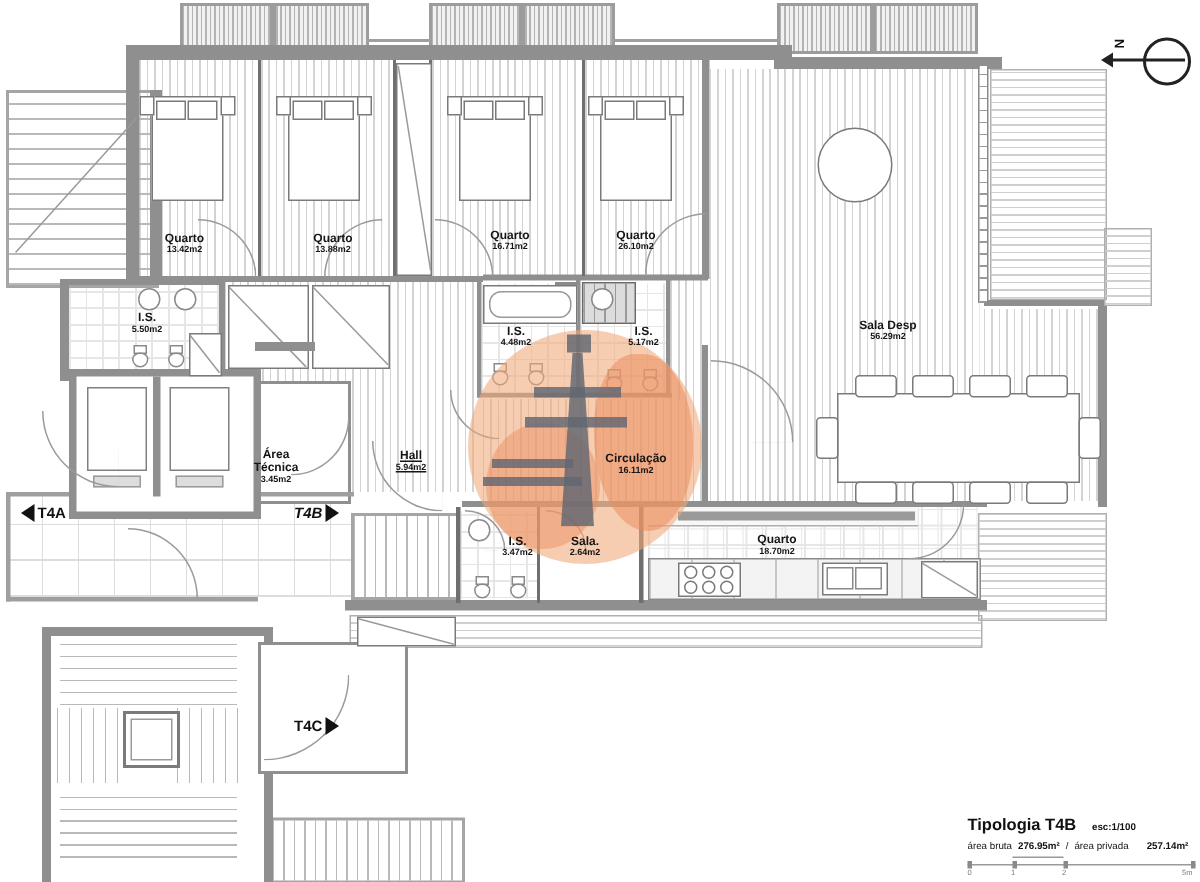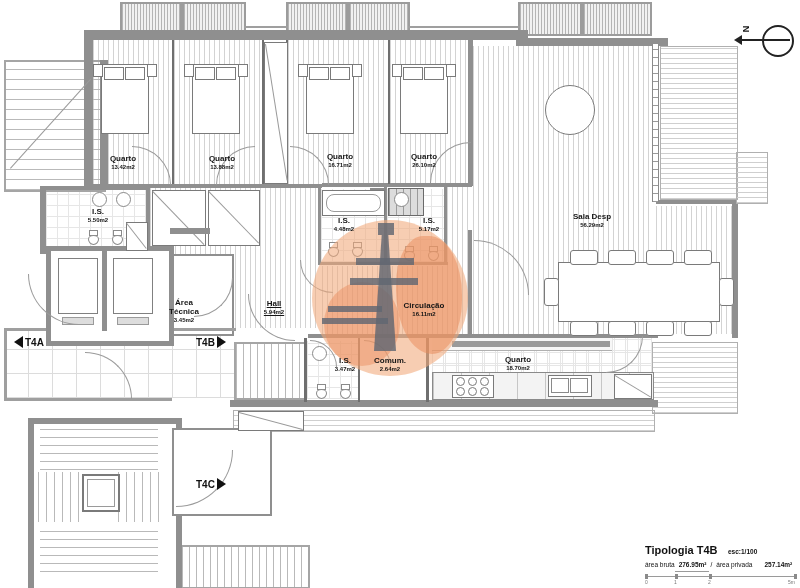--- a/index.html
+++ b/index.html
@@ -309,33 +309,33 @@
   </div>
   <div class="room-label" style="left:424px;top:302px;">
     <span class="rname">Circulação</span>
     <span class="rarea">16.11m2</span>
   </div>
   <div class="room-label" style="left:345px;top:357px;">
     <span class="rname">I.S.</span>
     <span class="rarea">3.47m2</span>
   </div>
   <div class="room-label" style="left:390px;top:357px;">
-    <span class="rname">Comum.</span>
+    <span class="rname">Sala.</span>
     <span class="rarea">2.64m2</span>
   </div>
   <div class="room-label" style="left:518px;top:356px;">
     <span class="rname">Quarto</span>
     <span class="rarea">18.70m2</span>
   </div>
 
   <div class="marker" style="left:14px;top:336px;">
     <span class="tri-l"></span>
     <span>T4A</span>
   </div>
-  <div class="marker" style="left:196px;top:336px;">
+  <div class="marker" style="left:196px;top:336px;font-style:italic;">
     <span>T4B</span>
     <span class="tri-r"></span>
   </div>
   <div class="marker" style="left:196px;top:478px;">
     <span>T4C</span>
     <span class="tri-r"></span>
   </div>
 
   <div class="north">
     <div style="position:absolute;left:6px;top:19px;width:50px;height:2px;background:#222;"></div>

